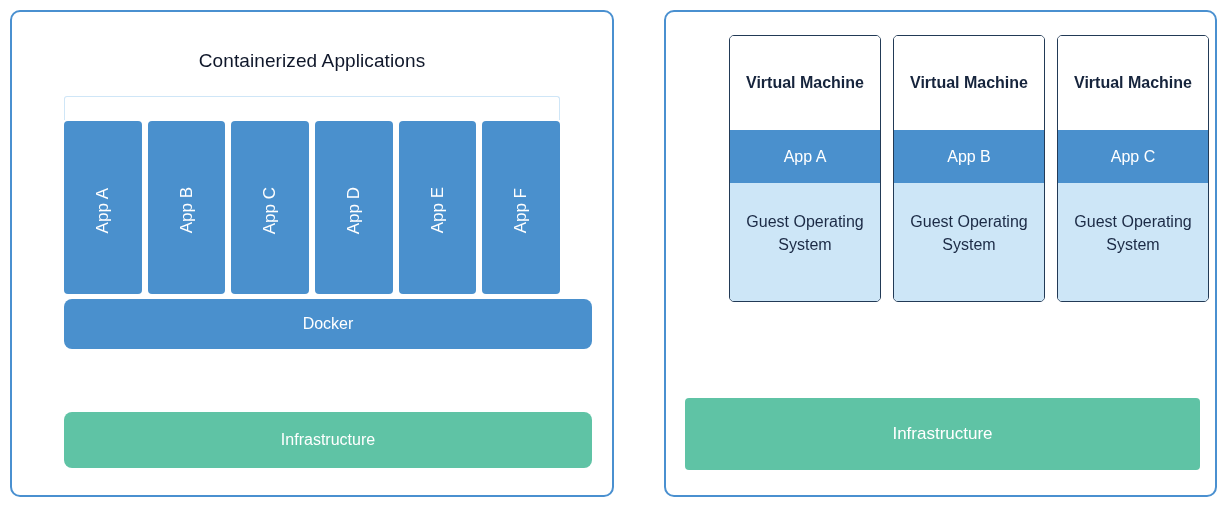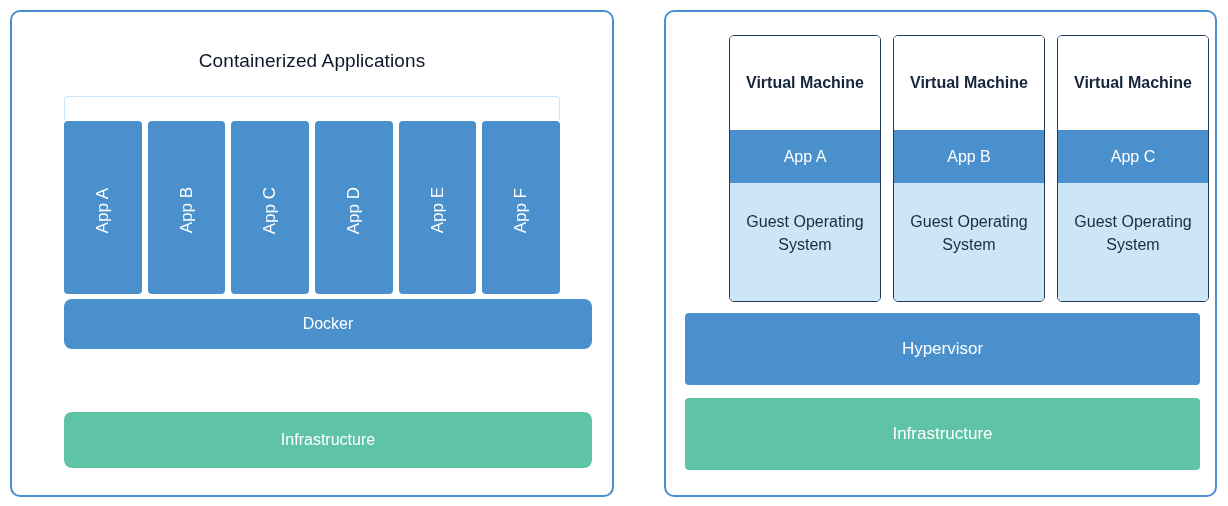--- a/index.html
+++ b/index.html
@@ -204,18 +204,17 @@
       </div>
 
       <div class="vm-box">
         <div class="vm-head">Virtual Machine</div>
         <div class="vm-app">App C</div>
         <div class="vm-guest">Guest Operating System</div>
       </div>
 
     </div>
 
-    <div class="rlayer" id="layer-hypervisor">Hypervisor</div>
 
     <div class="rlayer" id="layer-infra-right">Infrastructure</div>
   </div>
 
 </div>
 
 </body></html>

